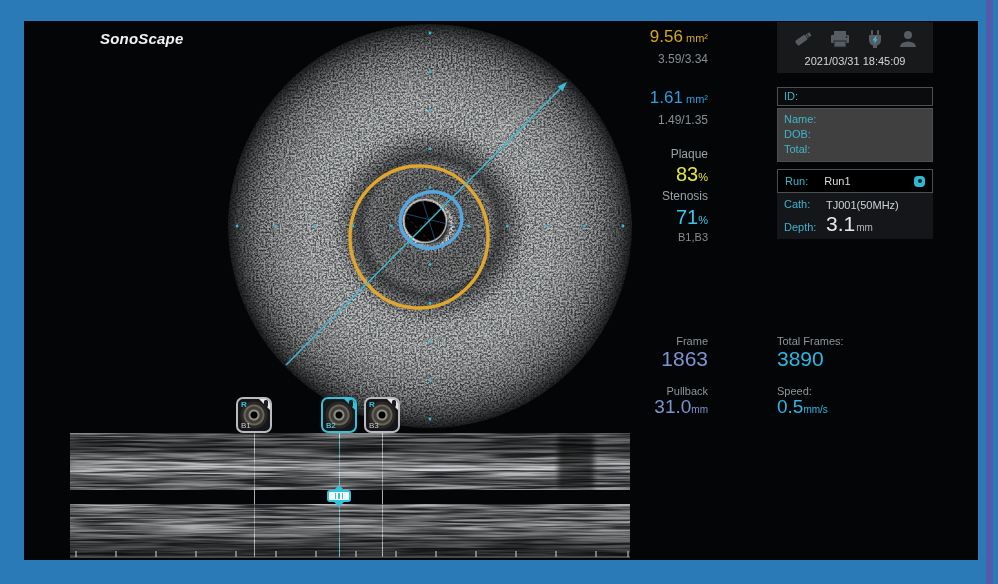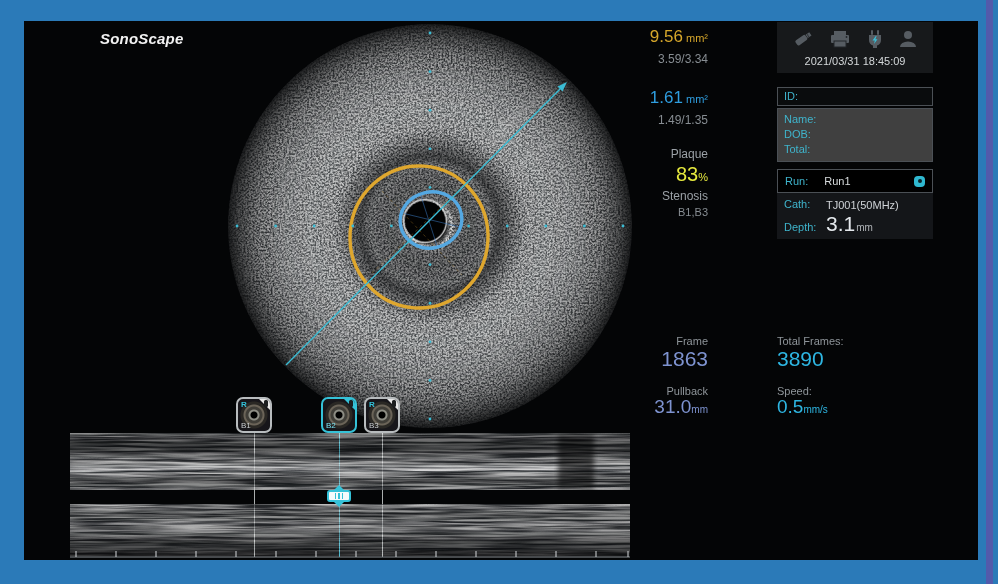--- a/index.html
+++ b/index.html
@@ -190,20 +190,21 @@
   </svg>
 
   <div class="meas">
     <div><span class="big-yel">9.56</span><span class="big-yel unit"> </span><span class="big-yel unit">mm²</span></div>
     <div class="sub">3.59/3.34</div>
     <div class="mt22"><span class="big-blu">1.61</span><span class="big-blu unit"> </span><span class="big-blu unit">mm²</span></div>
     <div class="sub">1.49/1.35</div>
     <div class="lbl mt20">Plaque</div>
     <div class="mt2"><span class="pct-yel">83</span><span class="pct-yel pctu">%</span></div>
     <div class="lbl mt4">Stenosis</div>
+    <div class="mt2"><span class="pct-cyn">71</span><span class="pct-cyn pctu">%</span></div>
     <div class="ref mt2">B1,B3</div>
   </div>
 
   <div class="sidebar">
     <div class="toolbox">
       <div class="icon-row">
         <svg width="24" height="20" viewBox="0 0 24 20">
           <g transform="rotate(-35 12 10)" fill="#565c62">
             <rect x="4" y="7" width="12" height="6" rx="1.6"></rect>
             <rect x="16.5" y="8" width="4.5" height="4"></rect>

